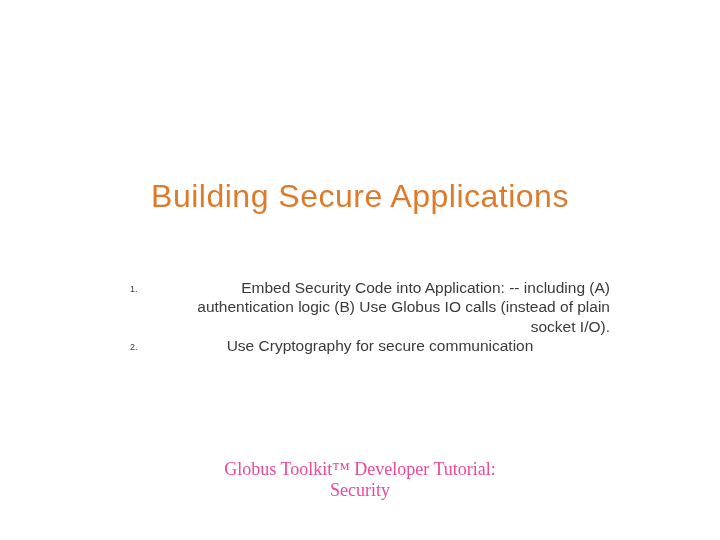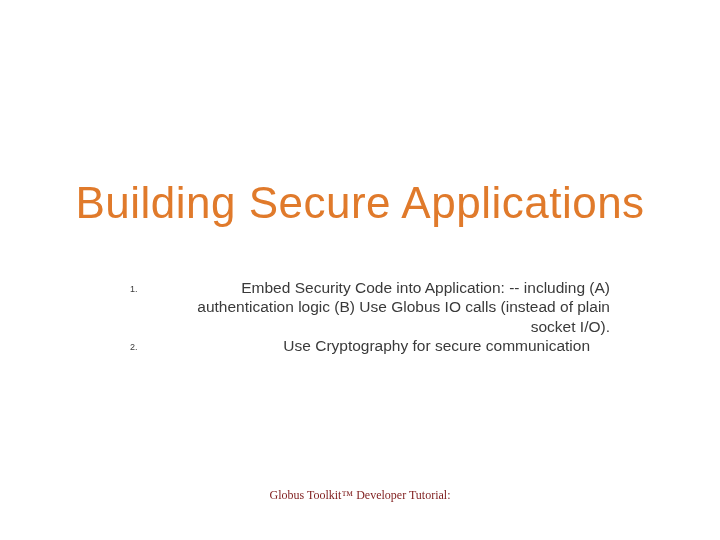--- a/index.html
+++ b/index.html
@@ -16,21 +16,21 @@
     height: 540px;
     position: relative;
     box-sizing: border-box;
   }
   .title {
     position: absolute;
     top: 178px;
     left: 0;
     width: 720px;
     text-align: center;
-    font-size: 44px;
+    font-size: 32px;
     color: #e07a2b;
     font-weight: 400;
     letter-spacing: 0.5px;
   }
   .body-list {
     position: absolute;
     top: 278px;
     left: 130px;
     width: 480px;
     color: #3a3a3a;
@@ -49,32 +49,32 @@
     text-align: left;
     padding-top: 6px;
     color: #3a3a3a;
   }
   .item-text {
     flex: 1;
     text-align: right;
   }
   .item-text-2 {
     flex: 1;
-    text-align: right;
+    text-align: center;
     padding-right: 20px;
   }
   .footer {
     position: absolute;
     bottom: 38px;
     left: 0;
     width: 720px;
     text-align: center;
     font-family: Georgia, 'Times New Roman', serif;
-    font-size: 12px;
-    color: #7f1d1d;
+    font-size: 18px;
+    color: #ec4899;
     line-height: 1.2;
   }
 </style>
 </head>
 <body>
 
 <div class="slide">
 
   <div class="title">Building Secure Applications</div>
 
@@ -84,15 +84,16 @@
       <div class="item-text">Embed Security Code into Application: -- including (A) authentication logic (B) Use Globus IO calls (instead of plain socket I/O).</div>
     </div>
     <div class="list-row">
       <div class="num">2.</div>
       <div class="item-text-2">Use Cryptography for secure communication</div>
     </div>
   </div>
 
   <div class="footer">
     <div>Globus Toolkit™ Developer Tutorial:</div>
+    <div>Security</div>
   </div>
 
 </div>
 
 </body></html>

